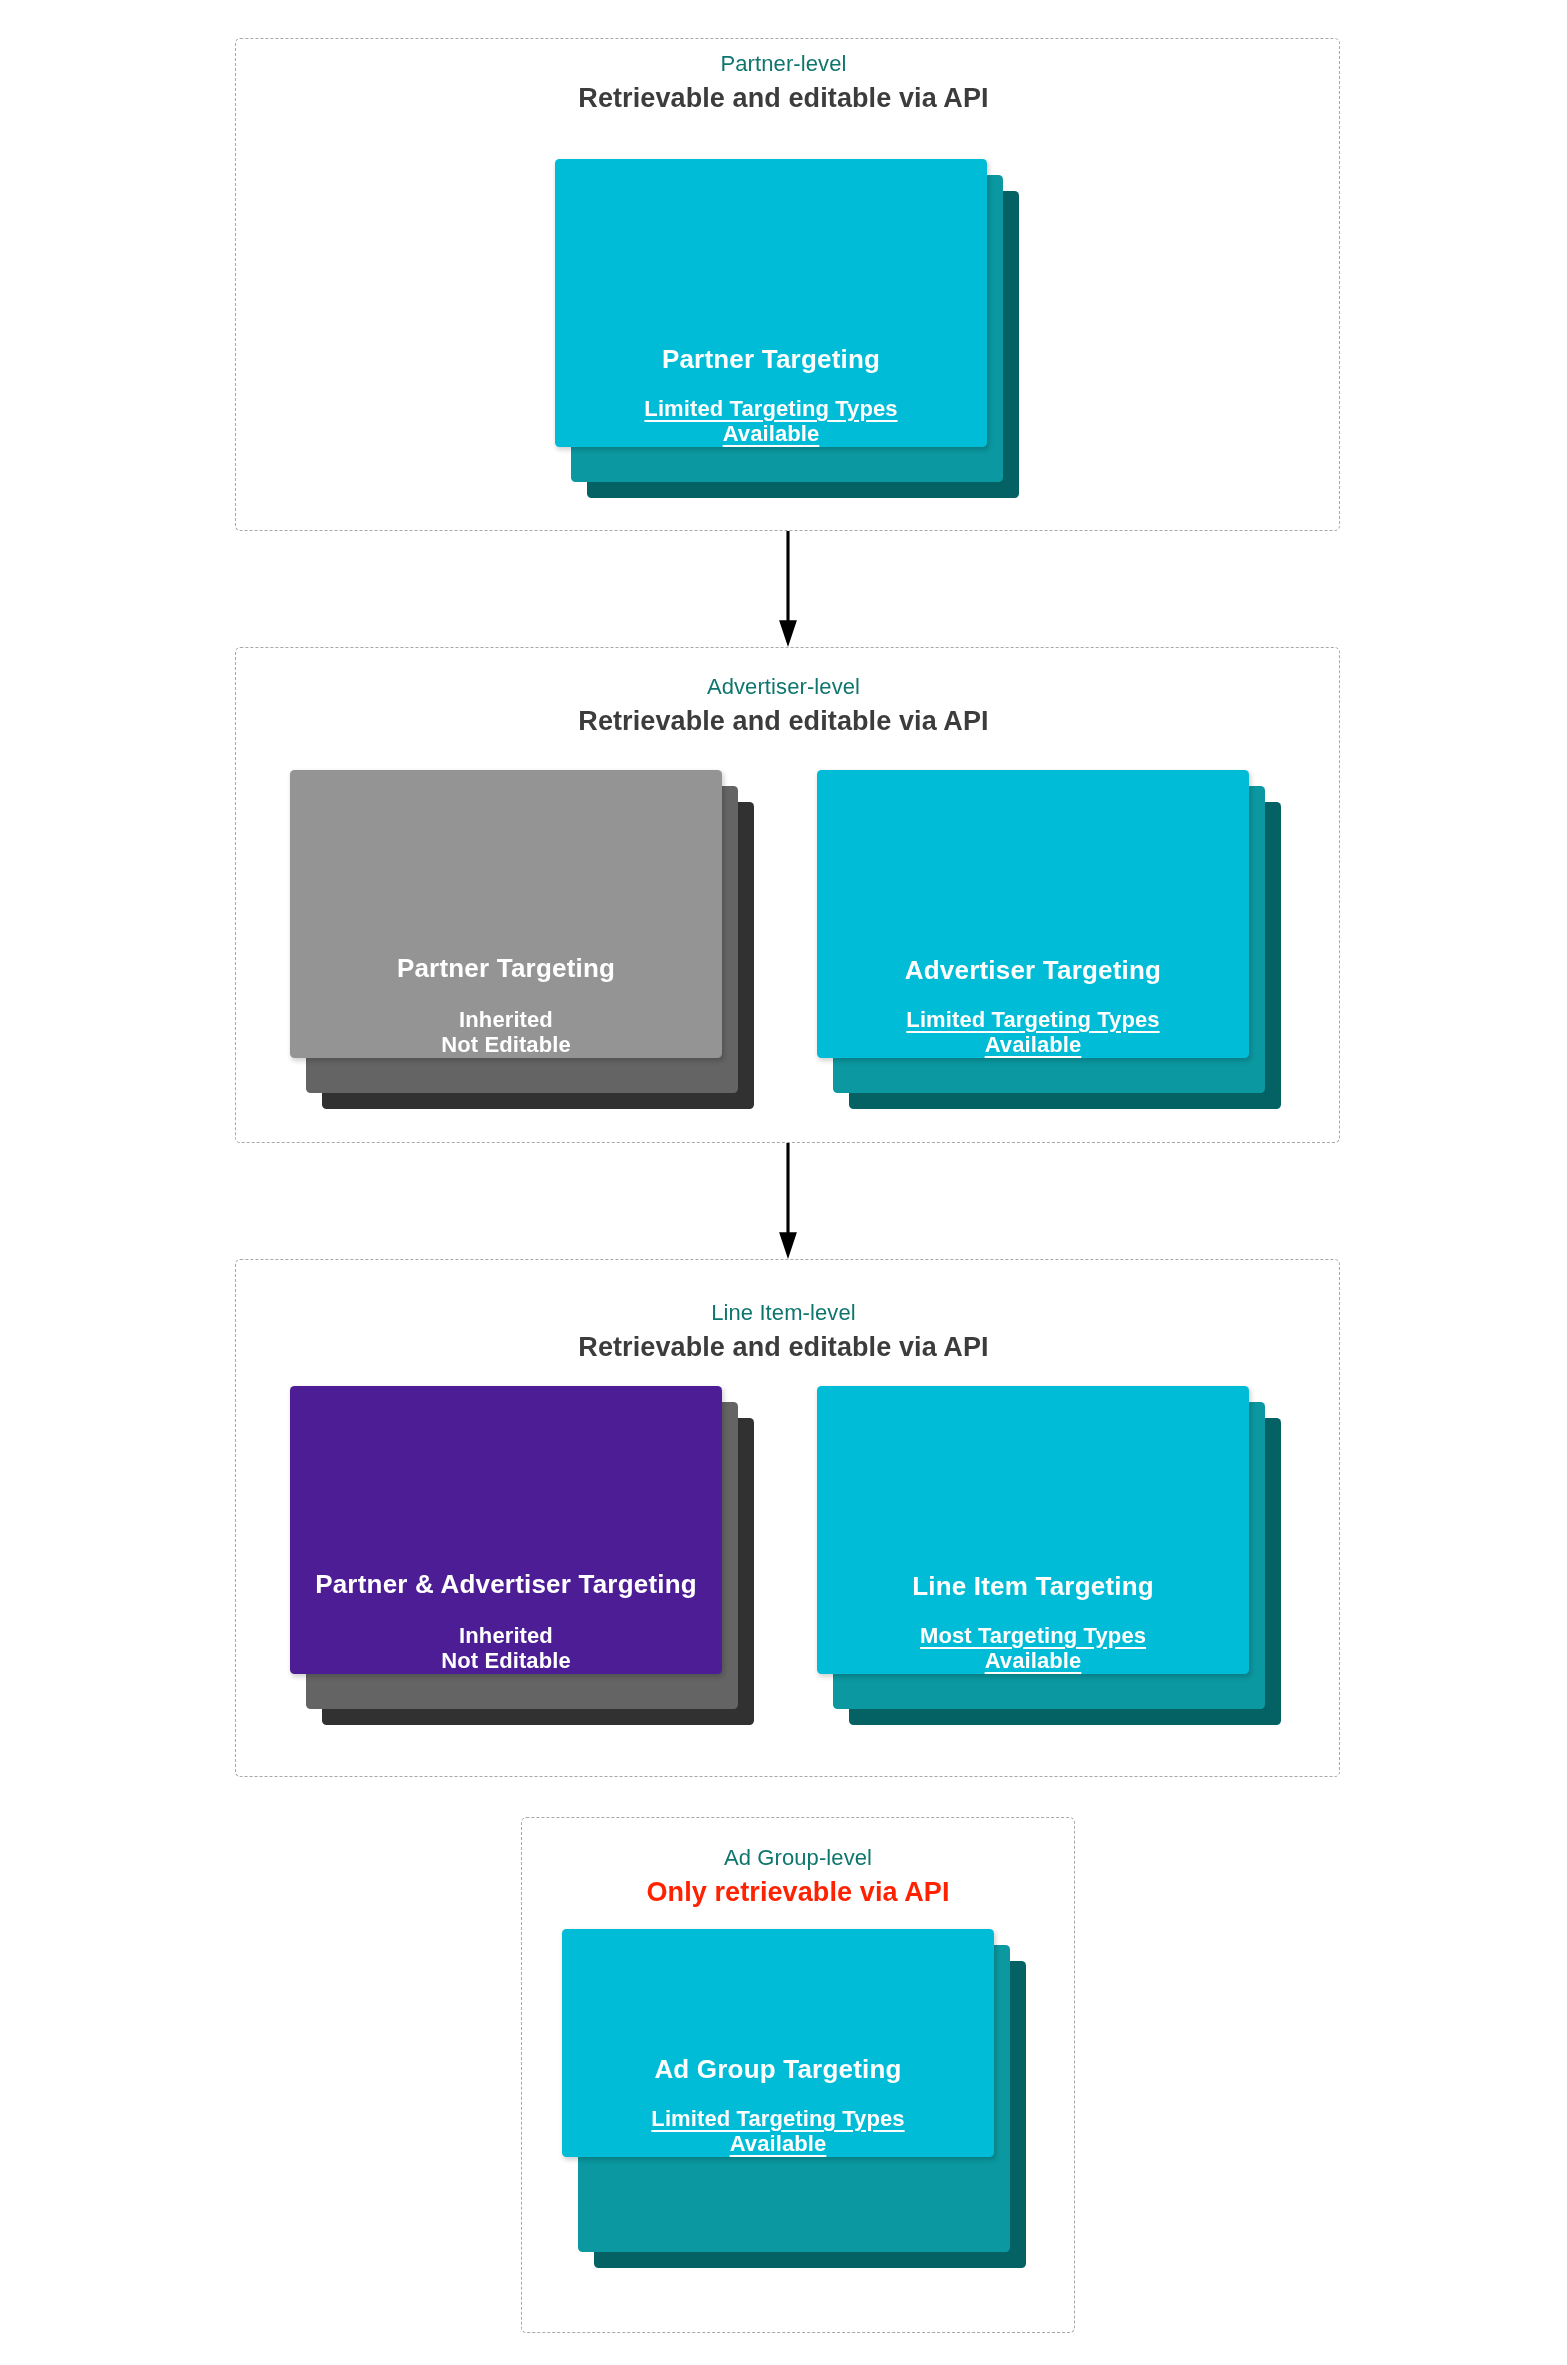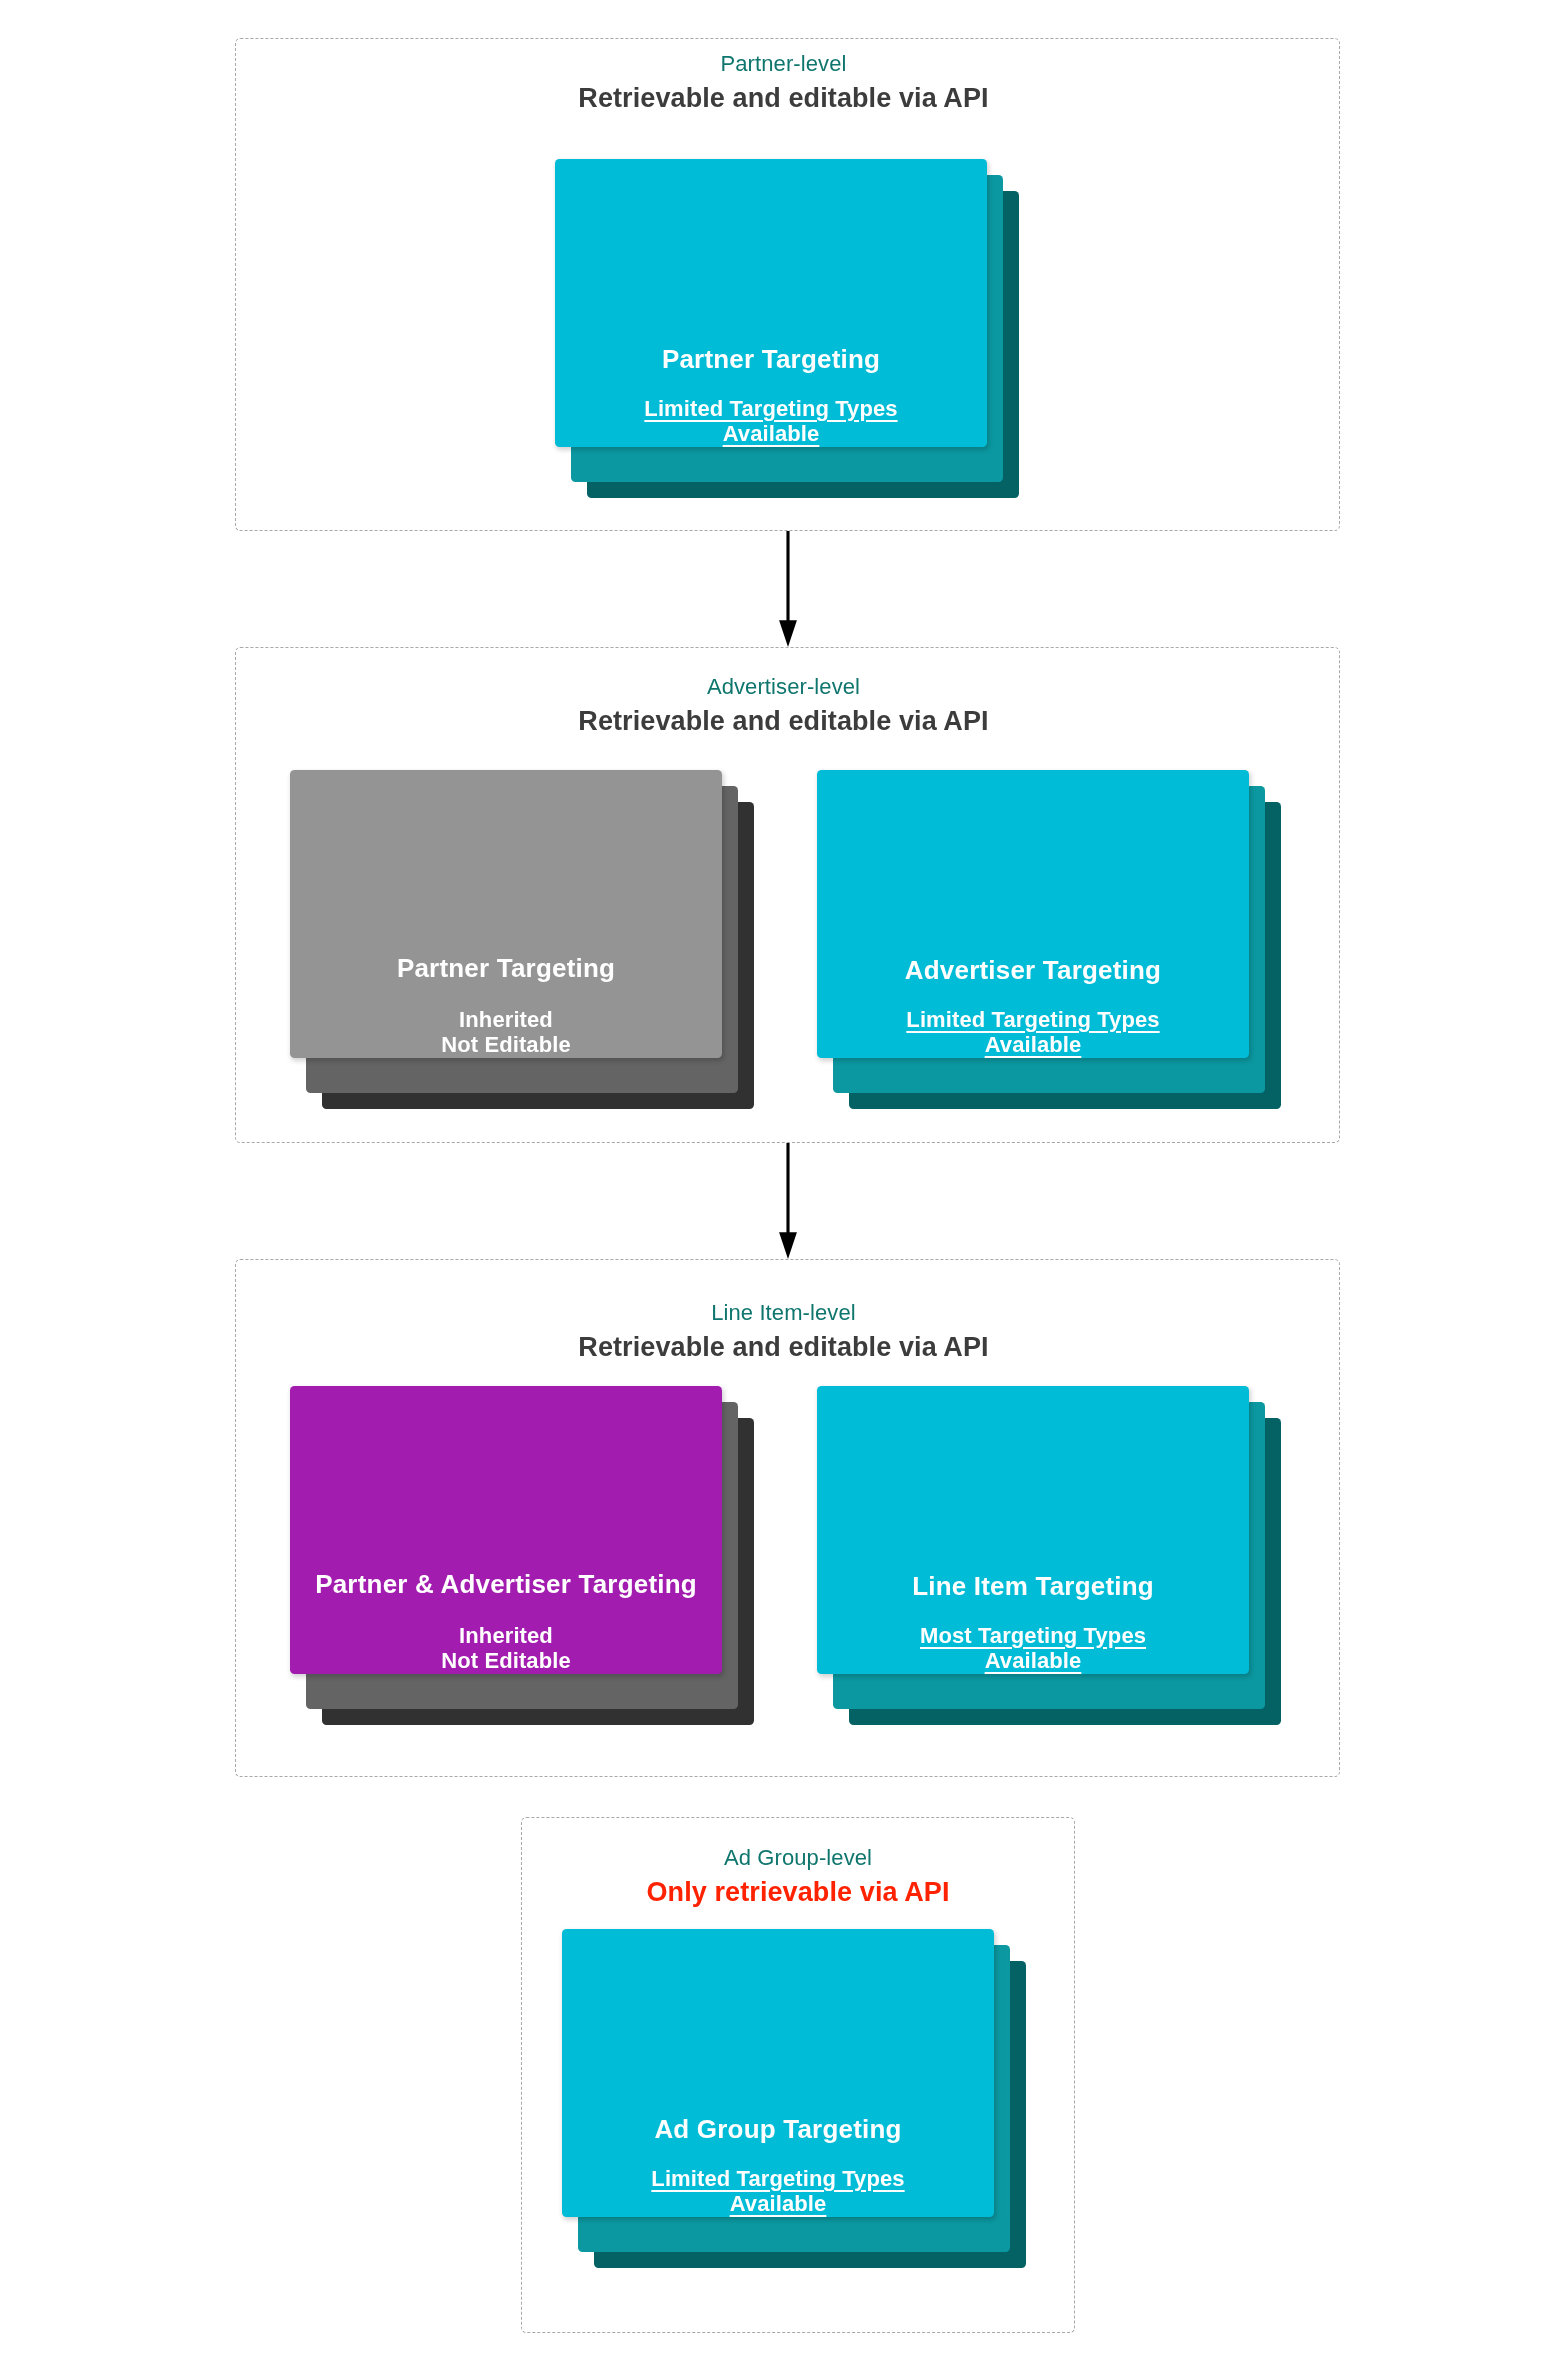--- a/index.html
+++ b/index.html
@@ -142,21 +142,21 @@
   <div class="level-box" style="left:235px; top:1259px; width:1105px; height:518px;"></div>
 
   <div class="level-head" style="top:1288px;margin-top:12px;">
     <span class="level-title">Line Item-level</span>
     <span class="level-sub">Retrievable and editable via API</span>
   </div>
 
   <div class="stack" style="left:290px; top:1386px; width:464px; height:357px;">
     <div class="card-layer" style="left:32px; top:32px; width:432px; height:307px; background:#313131;"></div>
     <div class="card-layer" style="left:16px; top:16px; width:432px; height:307px; background:#646464;"></div>
-    <div class="card-layer card-front" style="left:0; top:0; width:432px; height:288px; background:#a21caf; padding-top:80px; padding-left:23px; padding-right:23px;">
+    <div class="card-layer card-front" style="left:0; top:0; width:432px; height:288px; background:#4c1d95; padding-top:80px; padding-left:23px; padding-right:23px;">
       <div class="card-title">Partner &amp; Advertiser Targeting</div>
       <div class="card-note" style="margin-top:23px;">Inherited</div>
       <div class="card-note">Not Editable</div>
     </div>
   </div>
 
   <div class="stack" style="left:817px; top:1386px; width:464px; height:357px;">
     <div class="card-layer" style="left:32px; top:32px; width:432px; height:307px; background:#046164;"></div>
     <div class="card-layer" style="left:16px; top:16px; width:432px; height:307px; background:#0b98a0;"></div>
     <div class="card-layer card-front" style="left:0; top:0; width:432px; height:288px; background:#00bcd6; padding-top:80px;">
@@ -169,21 +169,21 @@
   <div class="level-box" style="left:521px; top:1817px; width:554px; height:516px;"></div>
 
   <div class="level-head" style="top:1845px; left:521px; right:auto; width:554px;">
     <span class="level-title">Ad Group-level</span>
     <span class="level-sub warn">Only retrievable via API</span>
   </div>
 
   <div class="stack" style="left:562px; top:1929px; width:464px; height:357px;">
     <div class="card-layer" style="left:32px; top:32px; width:432px; height:307px; background:#046164;"></div>
     <div class="card-layer" style="left:16px; top:16px; width:432px; height:307px; background:#0b98a0;"></div>
-    <div class="card-layer card-front" style="left:0; top:0; width:432px; height:288px; background:#00bcd6; padding-top:113px;">
+    <div class="card-layer card-front" style="left:0; top:0; width:432px; height:228px; background:#00bcd6; padding-top:113px;">
       <div class="card-title">Ad Group Targeting</div>
       <div class="card-note u" style="margin-top:21.4px;">Limited Targeting Types</div>
       <div class="card-note u">Available</div>
     </div>
   </div>
 
 </div>
 
 
 </body></html>

